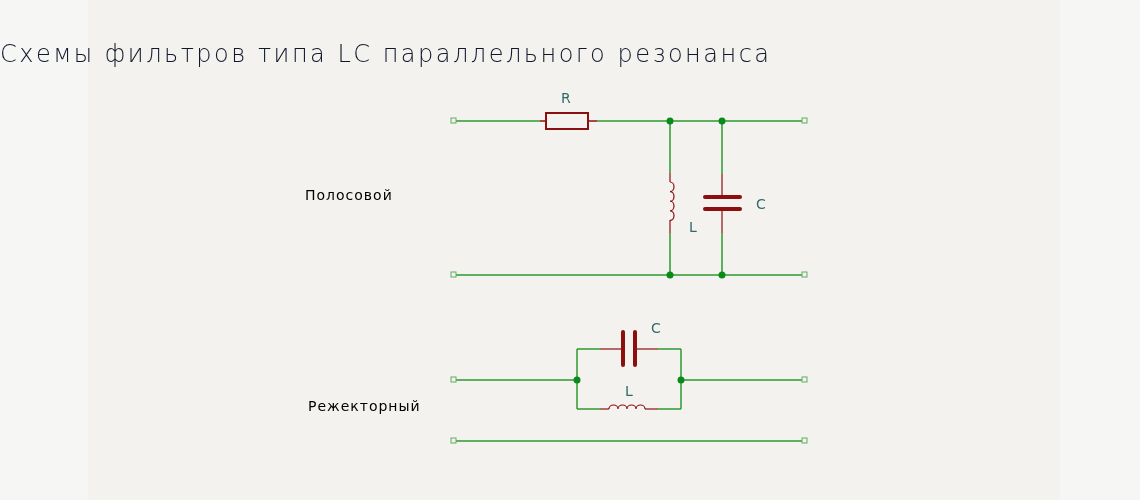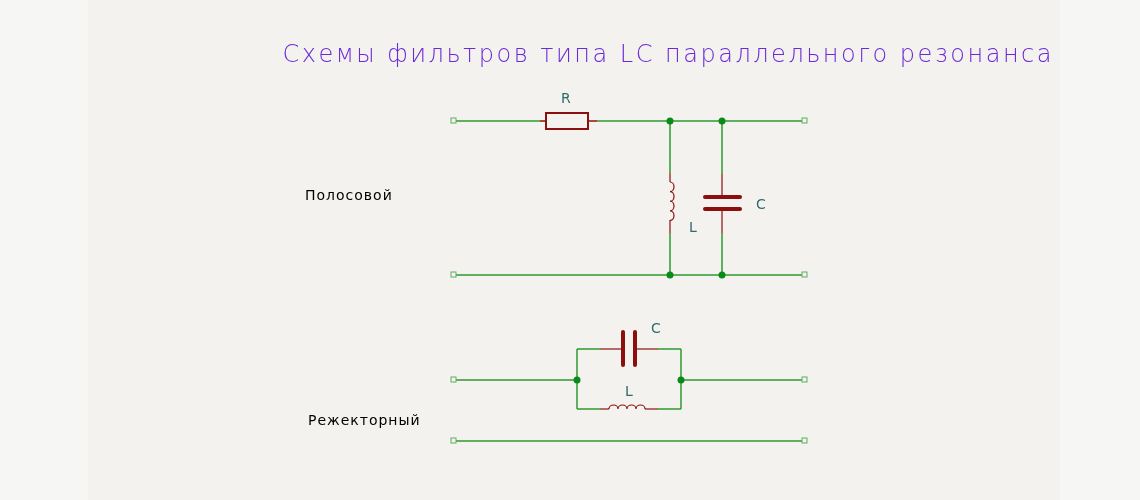--- a/index.html
+++ b/index.html
@@ -4,39 +4,39 @@
 <style>
   html, body { margin: 0; padding: 0; }
   body {
     width: 1140px; height: 500px; background: #f6f6f5; position: relative; overflow: hidden;
     font-family: "DejaVu Sans", sans-serif;
   }
   .panel {
     position: absolute; left: 88px; top: 0; width: 972px; height: 500px; background: #f3f2ee;
   }
   .title {
-    position: absolute; left: 0; top: 40px; width: 1054px; text-align: right;
+    position: absolute; left: 0; top: 40px; width: 1054px; text-align: left;
     font-family: "DejaVu Sans", sans-serif; font-size: 24px; letter-spacing: 2.5px;
-    color: #6d28d9; font-weight: 300;
+    color: #0f172a; font-weight: 300;
   }
   .label {
     position: absolute; font-size: 14px; letter-spacing: 1px; color: #000000;
   }
   svg { position: absolute; left: 0; top: 0; }
   .ref { font-family: "DejaVu Sans", sans-serif; font-size: 14px; fill: #2f6b6b; }
 </style>
 </head>
 <body>
 
 <div class="panel"></div>
 
 <div class="title">Схемы фильтров типа LC параллельного резонанса</div>
 
 <div class="label" style="left:305px; top:187px;">Полосовой</div>
-<div class="label" style="left:308px; top:412px;">Режекторный</div>
+<div class="label" style="left:308px; top:398px;">Режекторный</div>
 
 <svg width="1140" height="500" viewBox="0 0 1140 500">
 
   <g>
 
     <line x1="456" y1="121" x2="540" y2="121" stroke="#2e9a2e" stroke-width="1.5"></line>
     <line x1="540" y1="121" x2="546" y2="121" stroke="#8b0f0f" stroke-width="1.5"></line>
     <line x1="588" y1="121" x2="597" y2="121" stroke="#8b0f0f" stroke-width="1.5"></line>
     <line x1="597" y1="121" x2="802" y2="121" stroke="#2e9a2e" stroke-width="1.5"></line>
 

